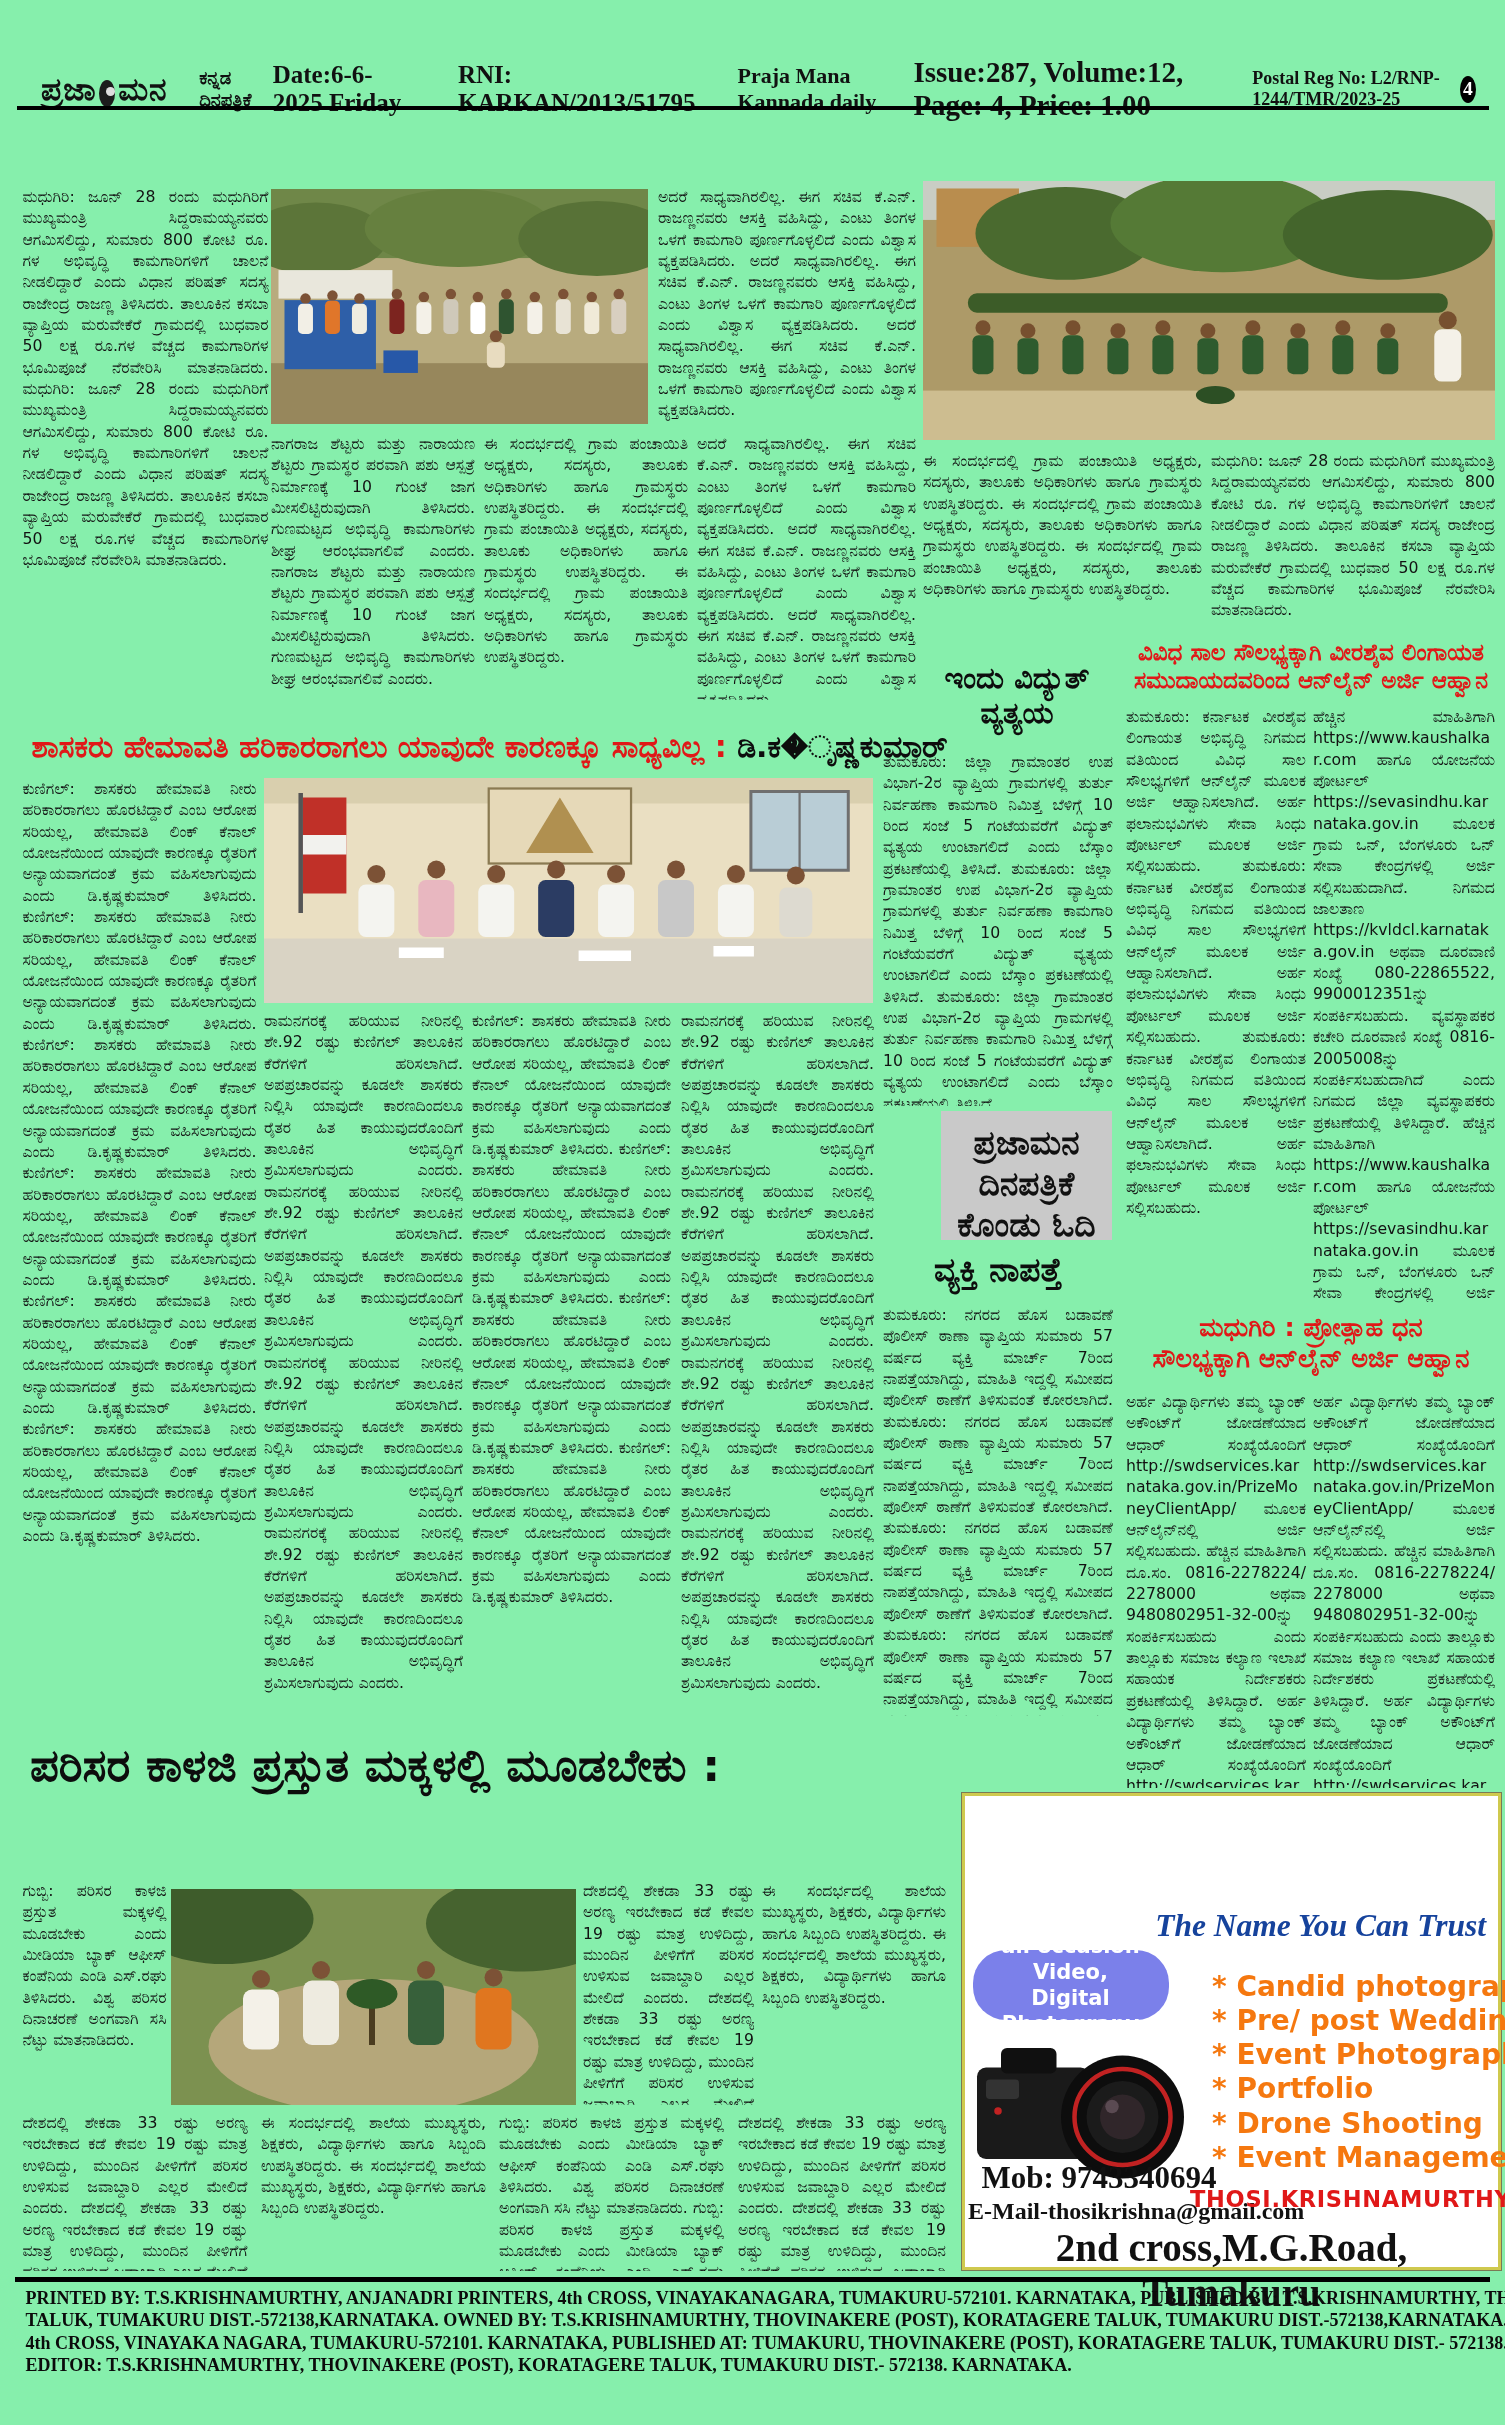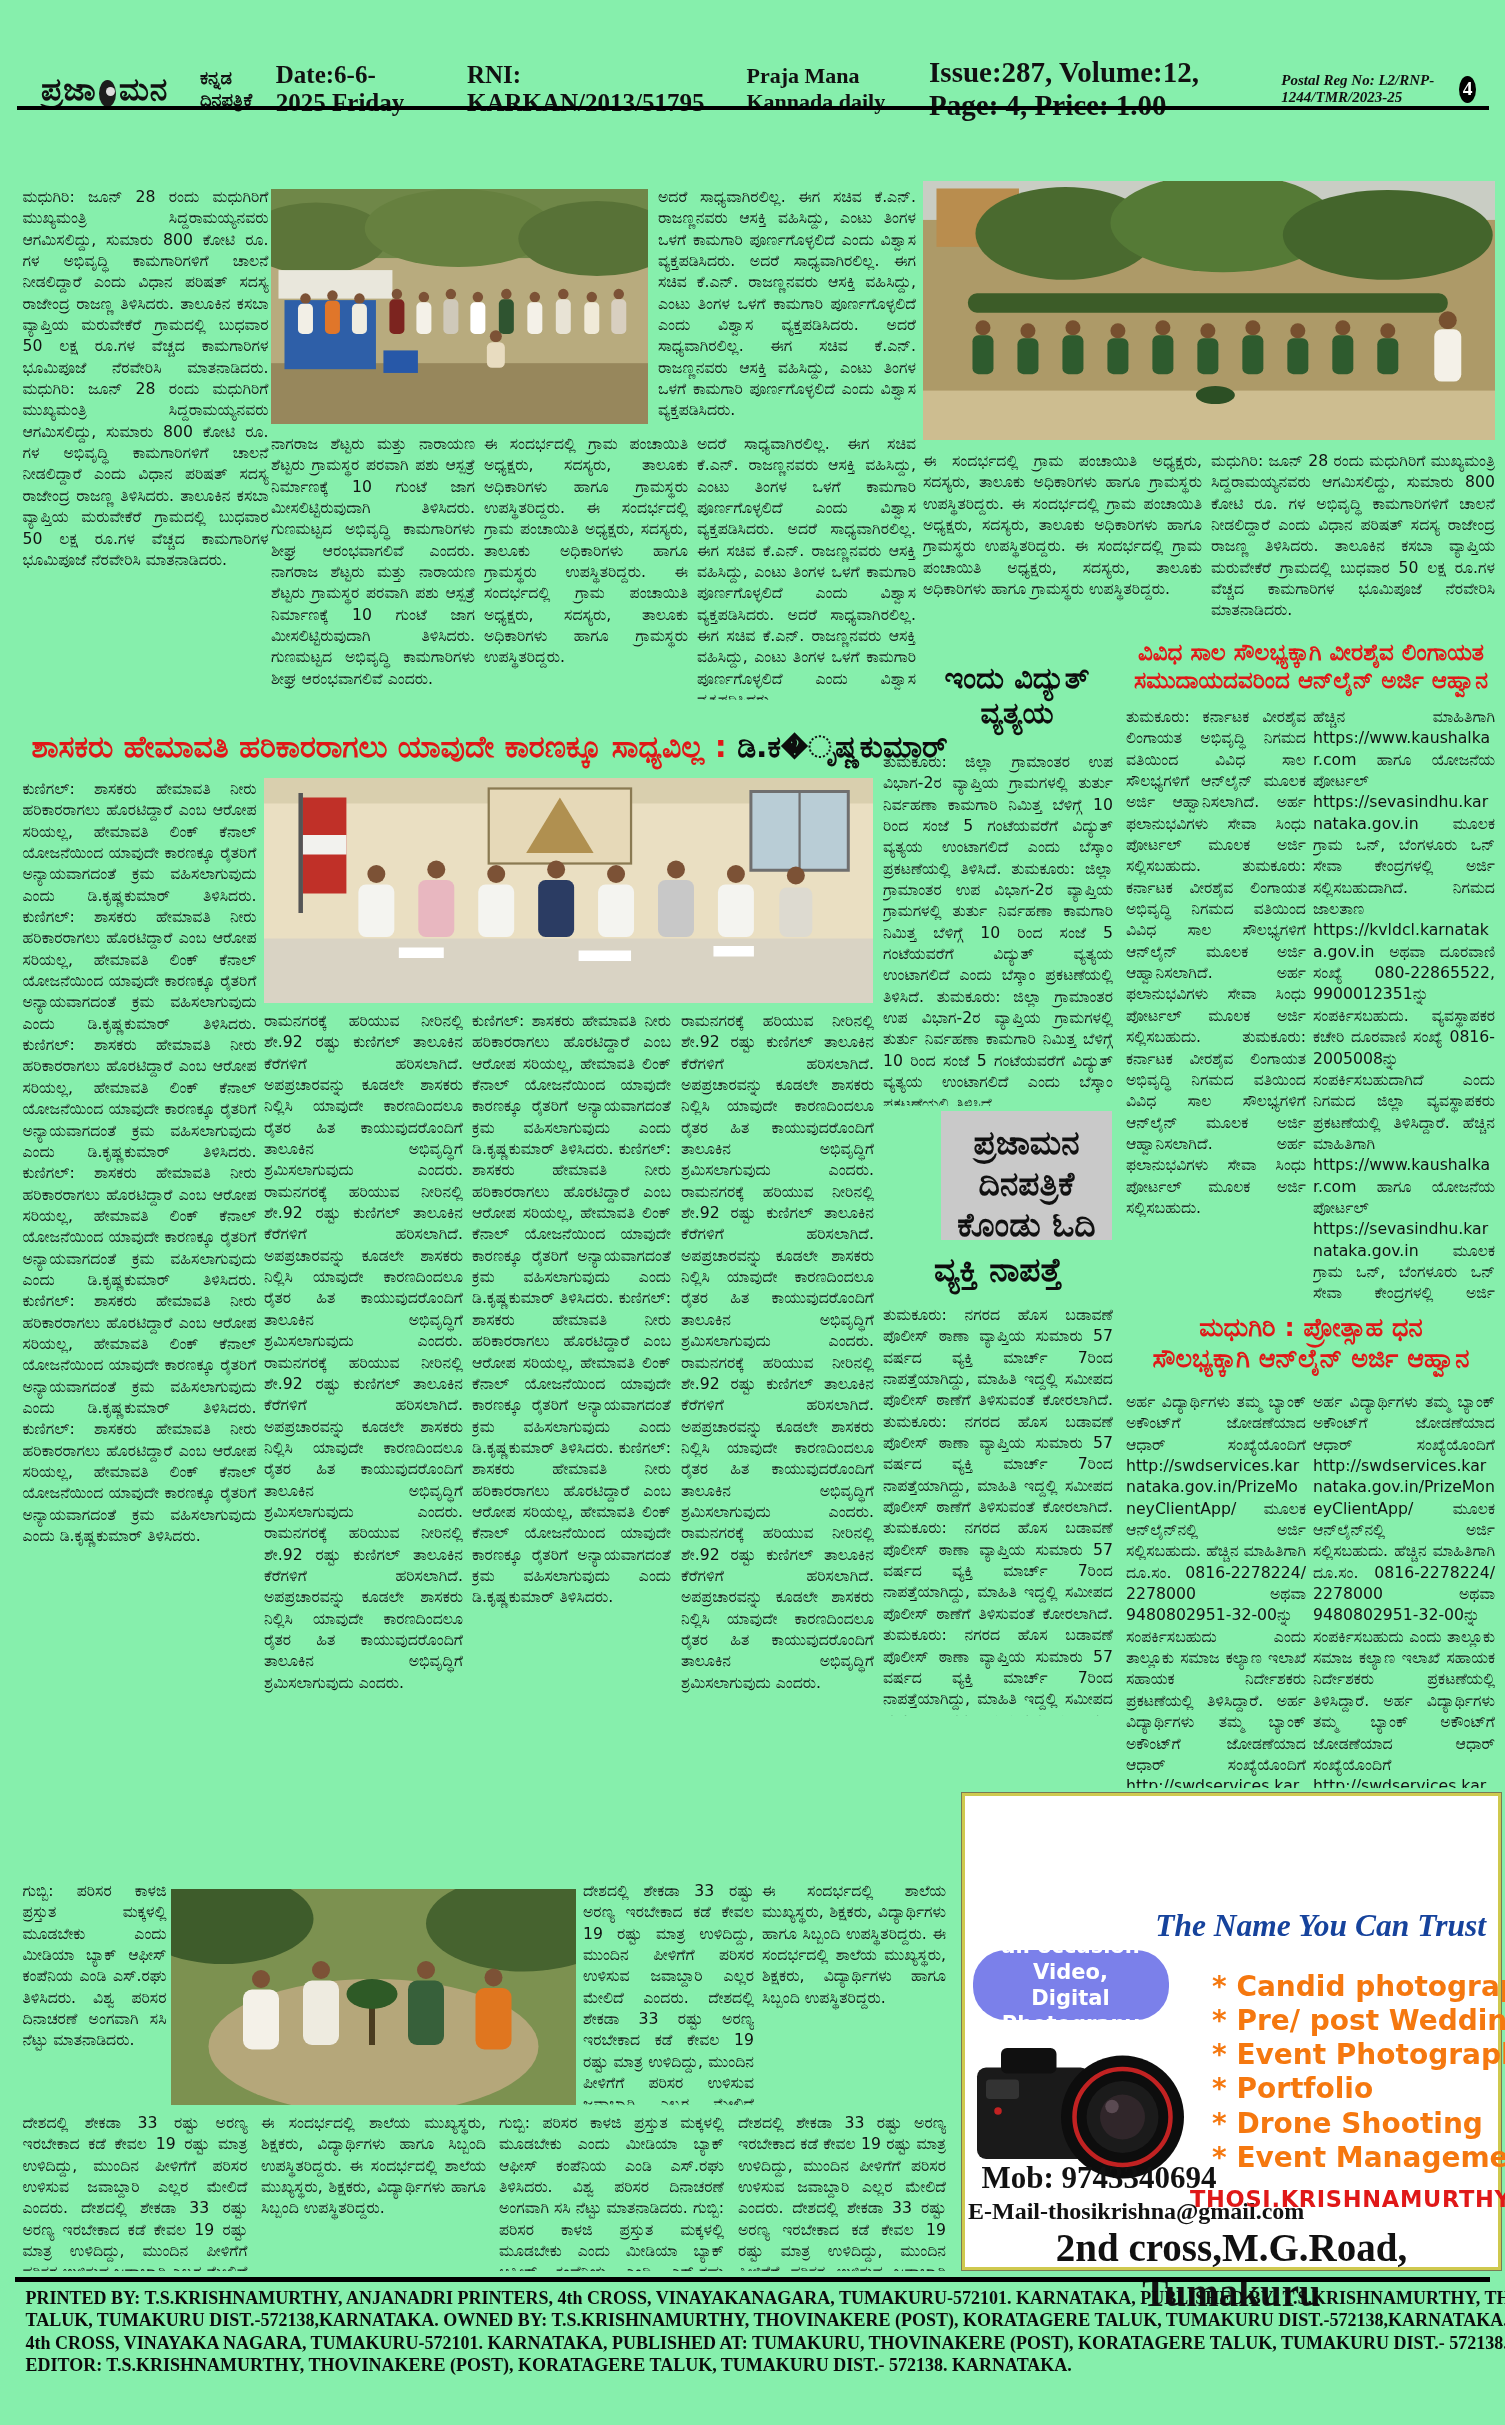--- a/index.html
+++ b/index.html
@@ -10,21 +10,21 @@
   .masthead{position:absolute;left:41px;top:72px;width:1435px;height:34px;display:flex;align-items:center;}
   .logo-kn{font-size:31.5px;font-weight:900;letter-spacing:0.7px;}
   .emblem{width:27px;height:27px;border-radius:50%;background:#1c1c1c;display:inline-block;margin:0 3px;position:relative;top:4.5px;}
   .emblem::after{content:"";position:absolute;left:6.7px;top:6.7px;width:9px;height:9px;border-radius:50%;background:#fff;opacity:.85;}
   .serifb{font-family:"Liberation Serif",serif;font-weight:bold;}
   .m-sub{font-size:18px;font-weight:bold;margin-left:32px;}
   .m-date{font-size:25px;margin-left:19.5px;}
   .m-rni{font-size:25px;margin-left:49px;}
   .m-eng{font-size:22px;margin-left:42px;}
   .m-issue{font-size:29px;margin-left:22.5px;}
-  .m-postal{font-size:15px;margin-left:32px;font-style:italic;}
+  .m-postal{font-size:18px;margin-left:32px;}
   .badge{width:27px;height:27px;border-radius:50%;background:#000;color:#fff;font-weight:bold;
          font-size:19.5px;display:flex;align-items:center;justify-content:center;margin-left:7.5px;font-family:"Liberation Serif",serif;}
   .rule{position:absolute;background:#000;}
   
   .hl-red{color:#e01818;}
   .hl-black{color:#0d0d0d;}
   .headline1{position:absolute;left:28.5px;top:112px;width:1469px;font-weight:900;font-size:43px;line-height:1.05;white-space:nowrap;}
   .h2line{position:absolute;left:31.5px;top:729px;width:1072px;font-weight:900;font-size:30px;white-space:nowrap;}
   .h3line{position:absolute;left:30px;top:1739px;width:926px;font-weight:900;font-size:45px;color:#0d0d0d;}
   .h3sub{position:absolute;left:43px;top:1823px;width:884px;font-weight:900;font-size:34px;color:#e01818;}
@@ -239,20 +239,21 @@
   <div class="col" style="left:1126px;top:706px;width:180px;height:598px;">ತುಮಕೂರು: ಕರ್ನಾಟಕ ವೀರಶೈವ ಲಿಂಗಾಯತ ಅಭಿವೃದ್ಧಿ ನಿಗಮದ ವತಿಯಿಂದ ವಿವಿಧ ಸಾಲ ಸೌಲಭ್ಯಗಳಿಗೆ ಆನ್‌ಲೈನ್ ಮೂಲಕ ಅರ್ಜಿ ಆಹ್ವಾನಿಸಲಾಗಿದೆ. ಅರ್ಹ ಫಲಾನುಭವಿಗಳು ಸೇವಾ ಸಿಂಧು ಪೋರ್ಟಲ್ ಮೂಲಕ ಅರ್ಜಿ ಸಲ್ಲಿಸಬಹುದು. ತುಮಕೂರು: ಕರ್ನಾಟಕ ವೀರಶೈವ ಲಿಂಗಾಯತ ಅಭಿವೃದ್ಧಿ ನಿಗಮದ ವತಿಯಿಂದ ವಿವಿಧ ಸಾಲ ಸೌಲಭ್ಯಗಳಿಗೆ ಆನ್‌ಲೈನ್ ಮೂಲಕ ಅರ್ಜಿ ಆಹ್ವಾನಿಸಲಾಗಿದೆ. ಅರ್ಹ ಫಲಾನುಭವಿಗಳು ಸೇವಾ ಸಿಂಧು ಪೋರ್ಟಲ್ ಮೂಲಕ ಅರ್ಜಿ ಸಲ್ಲಿಸಬಹುದು. ತುಮಕೂರು: ಕರ್ನಾಟಕ ವೀರಶೈವ ಲಿಂಗಾಯತ ಅಭಿವೃದ್ಧಿ ನಿಗಮದ ವತಿಯಿಂದ ವಿವಿಧ ಸಾಲ ಸೌಲಭ್ಯಗಳಿಗೆ ಆನ್‌ಲೈನ್ ಮೂಲಕ ಅರ್ಜಿ ಆಹ್ವಾನಿಸಲಾಗಿದೆ. ಅರ್ಹ ಫಲಾನುಭವಿಗಳು ಸೇವಾ ಸಿಂಧು ಪೋರ್ಟಲ್ ಮೂಲಕ ಅರ್ಜಿ ಸಲ್ಲಿಸಬಹುದು.</div>
   <div class="col" style="left:1313px;top:706px;width:182px;height:598px;">ಹೆಚ್ಚಿನ ಮಾಹಿತಿಗಾಗಿ https://www.kaushalkar.com ಹಾಗೂ ಯೋಜನೆಯ ಪೋರ್ಟಲ್ https://sevasindhu.karnataka.gov.in ಮೂಲಕ ಗ್ರಾಮ ಒನ್, ಬೆಂಗಳೂರು ಒನ್ ಸೇವಾ ಕೇಂದ್ರಗಳಲ್ಲಿ ಅರ್ಜಿ ಸಲ್ಲಿಸಬಹುದಾಗಿದೆ. ನಿಗಮದ ಜಾಲತಾಣ https://kvldcl.karnataka.gov.in ಅಥವಾ ದೂರವಾಣಿ ಸಂಖ್ಯೆ 080-22865522, 9900012351ನ್ನು ಸಂಪರ್ಕಿಸಬಹುದು. ವ್ಯವಸ್ಥಾಪಕರ ಕಚೇರಿ ದೂರವಾಣಿ ಸಂಖ್ಯೆ 0816-2005008ನ್ನು ಸಂಪರ್ಕಿಸಬಹುದಾಗಿದೆ ಎಂದು ನಿಗಮದ ಜಿಲ್ಲಾ ವ್ಯವಸ್ಥಾಪಕರು ಪ್ರಕಟಣೆಯಲ್ಲಿ ತಿಳಿಸಿದ್ದಾರೆ. ಹೆಚ್ಚಿನ ಮಾಹಿತಿಗಾಗಿ https://www.kaushalkar.com ಹಾಗೂ ಯೋಜನೆಯ ಪೋರ್ಟಲ್ https://sevasindhu.karnataka.gov.in ಮೂಲಕ ಗ್ರಾಮ ಒನ್, ಬೆಂಗಳೂರು ಒನ್ ಸೇವಾ ಕೇಂದ್ರಗಳಲ್ಲಿ ಅರ್ಜಿ ಸಲ್ಲಿಸಬಹುದಾಗಿದೆ. ನಿಗಮದ ಜಾಲತಾಣ https://kvldcl.karnataka.gov.in ಅಥವಾ ದೂರವಾಣಿ ಸಂಖ್ಯೆ 080-22865522, 9900012351ನ್ನು ಸಂಪರ್ಕಿಸಬಹುದು. ವ್ಯವಸ್ಥಾಪಕರ ಕಚೇರಿ ದೂರವಾಣಿ ಸಂಖ್ಯೆ 0816-2005008ನ್ನು ಸಂಪರ್ಕಿಸಬಹುದಾಗಿದೆ ಎಂದು ನಿಗಮದ ಜಿಲ್ಲಾ ವ್ಯವಸ್ಥಾಪಕರು ಪ್ರಕಟಣೆಯಲ್ಲಿ ತಿಳಿಸಿದ್ದಾರೆ.</div>
 
   <div class="subhead hl-red" style="left:1126px;top:1312px;width:370px;font-size:25.5px;">
     <div>ಮಧುಗಿರಿ : ಪ್ರೋತ್ಸಾಹ ಧನ</div>
     <div>ಸೌಲಭ್ಯಕ್ಕಾಗಿ ಆನ್‌ಲೈನ್ ಅರ್ಜಿ ಆಹ್ವಾನ</div>
   </div>
   <div class="col" style="left:1126px;top:1391px;width:180px;height:397px;">ಅರ್ಹ ವಿದ್ಯಾರ್ಥಿಗಳು ತಮ್ಮ ಬ್ಯಾಂಕ್ ಅಕೌಂಟ್‌ಗೆ ಜೋಡಣೆಯಾದ ಆಧಾರ್ ಸಂಖ್ಯೆಯೊಂದಿಗೆ http://swdservices.karnataka.gov.in/PrizeMoneyClientApp/ ಮೂಲಕ ಆನ್‌ಲೈನ್‌ನಲ್ಲಿ ಅರ್ಜಿ ಸಲ್ಲಿಸಬಹುದು. ಹೆಚ್ಚಿನ ಮಾಹಿತಿಗಾಗಿ ದೂ.ಸಂ. 0816-2278224/ 2278000 ಅಥವಾ 9480802951-32-00ನ್ನು ಸಂಪರ್ಕಿಸಬಹುದು ಎಂದು ತಾಲ್ಲೂಕು ಸಮಾಜ ಕಲ್ಯಾಣ ಇಲಾಖೆ ಸಹಾಯಕ ನಿರ್ದೇಶಕರು ಪ್ರಕಟಣೆಯಲ್ಲಿ ತಿಳಿಸಿದ್ದಾರೆ. ಅರ್ಹ ವಿದ್ಯಾರ್ಥಿಗಳು ತಮ್ಮ ಬ್ಯಾಂಕ್ ಅಕೌಂಟ್‌ಗೆ ಜೋಡಣೆಯಾದ ಆಧಾರ್ ಸಂಖ್ಯೆಯೊಂದಿಗೆ http://swdservices.karnataka.gov.in/PrizeMoneyClientApp/ ಮೂಲಕ ಆನ್‌ಲೈನ್‌ನಲ್ಲಿ ಅರ್ಜಿ ಸಲ್ಲಿಸಬಹುದು. ಹೆಚ್ಚಿನ ಮಾಹಿತಿಗಾಗಿ ದೂ.ಸಂ. 0816-2278224/ 2278000 ಅಥವಾ 9480802951-32-00ನ್ನು ಸಂಪರ್ಕಿಸಬಹುದು ಎಂದು ತಾಲ್ಲೂಕು ಸಮಾಜ ಕಲ್ಯಾಣ ಇಲಾಖೆ ಸಹಾಯಕ ನಿರ್ದೇಶಕರು ಪ್ರಕಟಣೆಯಲ್ಲಿ ತಿಳಿಸಿದ್ದಾರೆ.</div>
   <div class="col" style="left:1313px;top:1391px;width:182px;height:397px;">ಅರ್ಹ ವಿದ್ಯಾರ್ಥಿಗಳು ತಮ್ಮ ಬ್ಯಾಂಕ್ ಅಕೌಂಟ್‌ಗೆ ಜೋಡಣೆಯಾದ ಆಧಾರ್ ಸಂಖ್ಯೆಯೊಂದಿಗೆ http://swdservices.karnataka.gov.in/PrizeMoneyClientApp/ ಮೂಲಕ ಆನ್‌ಲೈನ್‌ನಲ್ಲಿ ಅರ್ಜಿ ಸಲ್ಲಿಸಬಹುದು. ಹೆಚ್ಚಿನ ಮಾಹಿತಿಗಾಗಿ ದೂ.ಸಂ. 0816-2278224/ 2278000 ಅಥವಾ 9480802951-32-00ನ್ನು ಸಂಪರ್ಕಿಸಬಹುದು ಎಂದು ತಾಲ್ಲೂಕು ಸಮಾಜ ಕಲ್ಯಾಣ ಇಲಾಖೆ ಸಹಾಯಕ ನಿರ್ದೇಶಕರು ಪ್ರಕಟಣೆಯಲ್ಲಿ ತಿಳಿಸಿದ್ದಾರೆ. ಅರ್ಹ ವಿದ್ಯಾರ್ಥಿಗಳು ತಮ್ಮ ಬ್ಯಾಂಕ್ ಅಕೌಂಟ್‌ಗೆ ಜೋಡಣೆಯಾದ ಆಧಾರ್ ಸಂಖ್ಯೆಯೊಂದಿಗೆ http://swdservices.karnataka.gov.in/PrizeMoneyClientApp/ ಮೂಲಕ ಆನ್‌ಲೈನ್‌ನಲ್ಲಿ ಅರ್ಜಿ ಸಲ್ಲಿಸಬಹುದು. ಹೆಚ್ಚಿನ ಮಾಹಿತಿಗಾಗಿ ದೂ.ಸಂ. 0816-2278224/ 2278000 ಅಥವಾ 9480802951-32-00ನ್ನು ಸಂಪರ್ಕಿಸಬಹುದು ಎಂದು ತಾಲ್ಲೂಕು ಸಮಾಜ ಕಲ್ಯಾಣ ಇಲಾಖೆ ಸಹಾಯಕ ನಿರ್ದೇಶಕರು ಪ್ರಕಟಣೆಯಲ್ಲಿ ತಿಳಿಸಿದ್ದಾರೆ.</div>
 
+  <div class="h3line">ಪರಿಸರ ಕಾಳಜಿ ಪ್ರಸ್ತುತ ಮಕ್ಕಳಲ್ಲಿ ಮೂಡಬೇಕು :</div>
 
   <div class="col" style="left:22.5px;top:1880px;width:144px;height:225px;">ಗುಬ್ಬಿ: ಪರಿಸರ ಕಾಳಜಿ ಪ್ರಸ್ತುತ ಮಕ್ಕಳಲ್ಲಿ ಮೂಡಬೇಕು ಎಂದು ಮೀಡಿಯಾ ಬ್ಯಾಕ್ ಆಫೀಸ್ ಕಂಪೆನಿಯ ಎಂಡಿ ಎಸ್.ರಘು ತಿಳಿಸಿದರು. ವಿಶ್ವ ಪರಿಸರ ದಿನಾಚರಣೆ ಅಂಗವಾಗಿ ಸಸಿ ನೆಟ್ಟು ಮಾತನಾಡಿದರು.</div>
 
   <div class="photo" style="left:171px;top:1889px;width:405px;height:216px;">
     <svg viewBox="0 0 540 288" preserveAspectRatio="none">
       <rect width="540" height="288" fill="#7c9150"></rect>
       <ellipse cx="70" cy="40" rx="120" ry="60" fill="#3e5c2b"></ellipse>
       <ellipse cx="470" cy="46" rx="130" ry="64" fill="#46632f"></ellipse>
       <ellipse cx="270" cy="210" rx="220" ry="90" fill="#b5a77a"></ellipse>
       <rect x="264" y="150" width="8" height="58" fill="#4a3c20"></rect>

